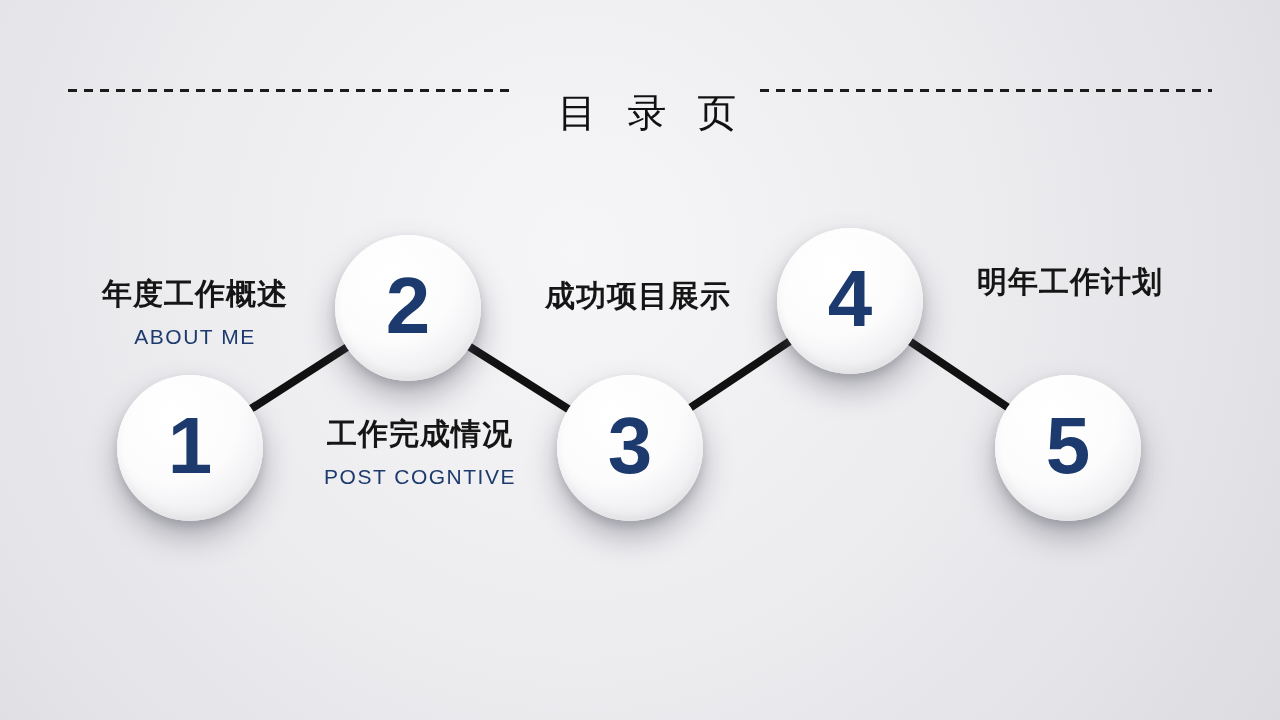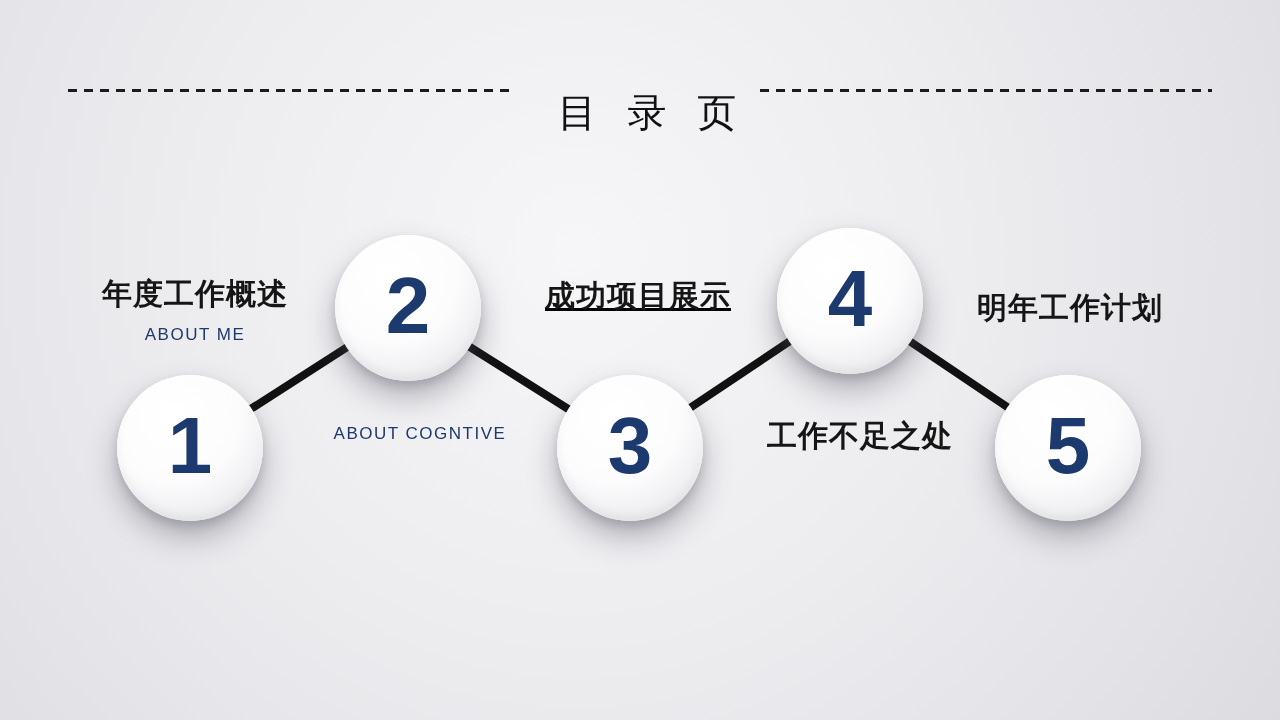--- a/index.html
+++ b/index.html
@@ -81,34 +81,34 @@
   }
 
   
   .label {
     position: absolute;
     width: 290px;
     text-align: center;
   }
   .l1 { left: 50px;  top: 274px; }
   .l2 { left: 275px; top: 414px; }
-  .l3 { left: 493px; top: 276px; text-decoration: underline; }
+  .l3 { left: 493px; top: 276px; }
   .l4 { left: 715px; top: 416px; }
-  .l5 { left: 925px; top: 288px; }
+  .l5 { left: 925px; top: 262px; }
 
   .label .zh {
     font-size: 30px;
     font-weight: 700;
     color: #151515;
     letter-spacing: 1px;
     white-space: nowrap;
   }
   .label .en {
     margin-top: 10px;
-    font-size: 17px;
+    font-size: 21px;
     font-weight: 400;
     color: #1d3a6e;
     letter-spacing: 1.5px;
     white-space: nowrap;
   }
 </style>
 </head>
 <body>
 
 <div class="slide">
@@ -135,25 +135,25 @@
   </div>
   <div class="circle c5">
     <span class="step-num">5</span>
   </div>
 
   <div class="label l1">
     <div class="zh">年度工作概述</div>
     <div class="en">ABOUT ME</div>
   </div>
   <div class="label l2">
-    <div class="en">ABOUT COGNTIVE</div>
+    <div class="zh">工作完成情况</div>
+    <div class="en">POST COGNTIVE</div>
   </div>
   <div class="label l3">
     <div class="zh">成功项目展示</div>
   </div>
   <div class="label l4">
-    <div class="zh">工作不足之处</div>
   </div>
   <div class="label l5">
     <div class="zh">明年工作计划</div>
   </div>
 
 </div>
 
 </body></html>

